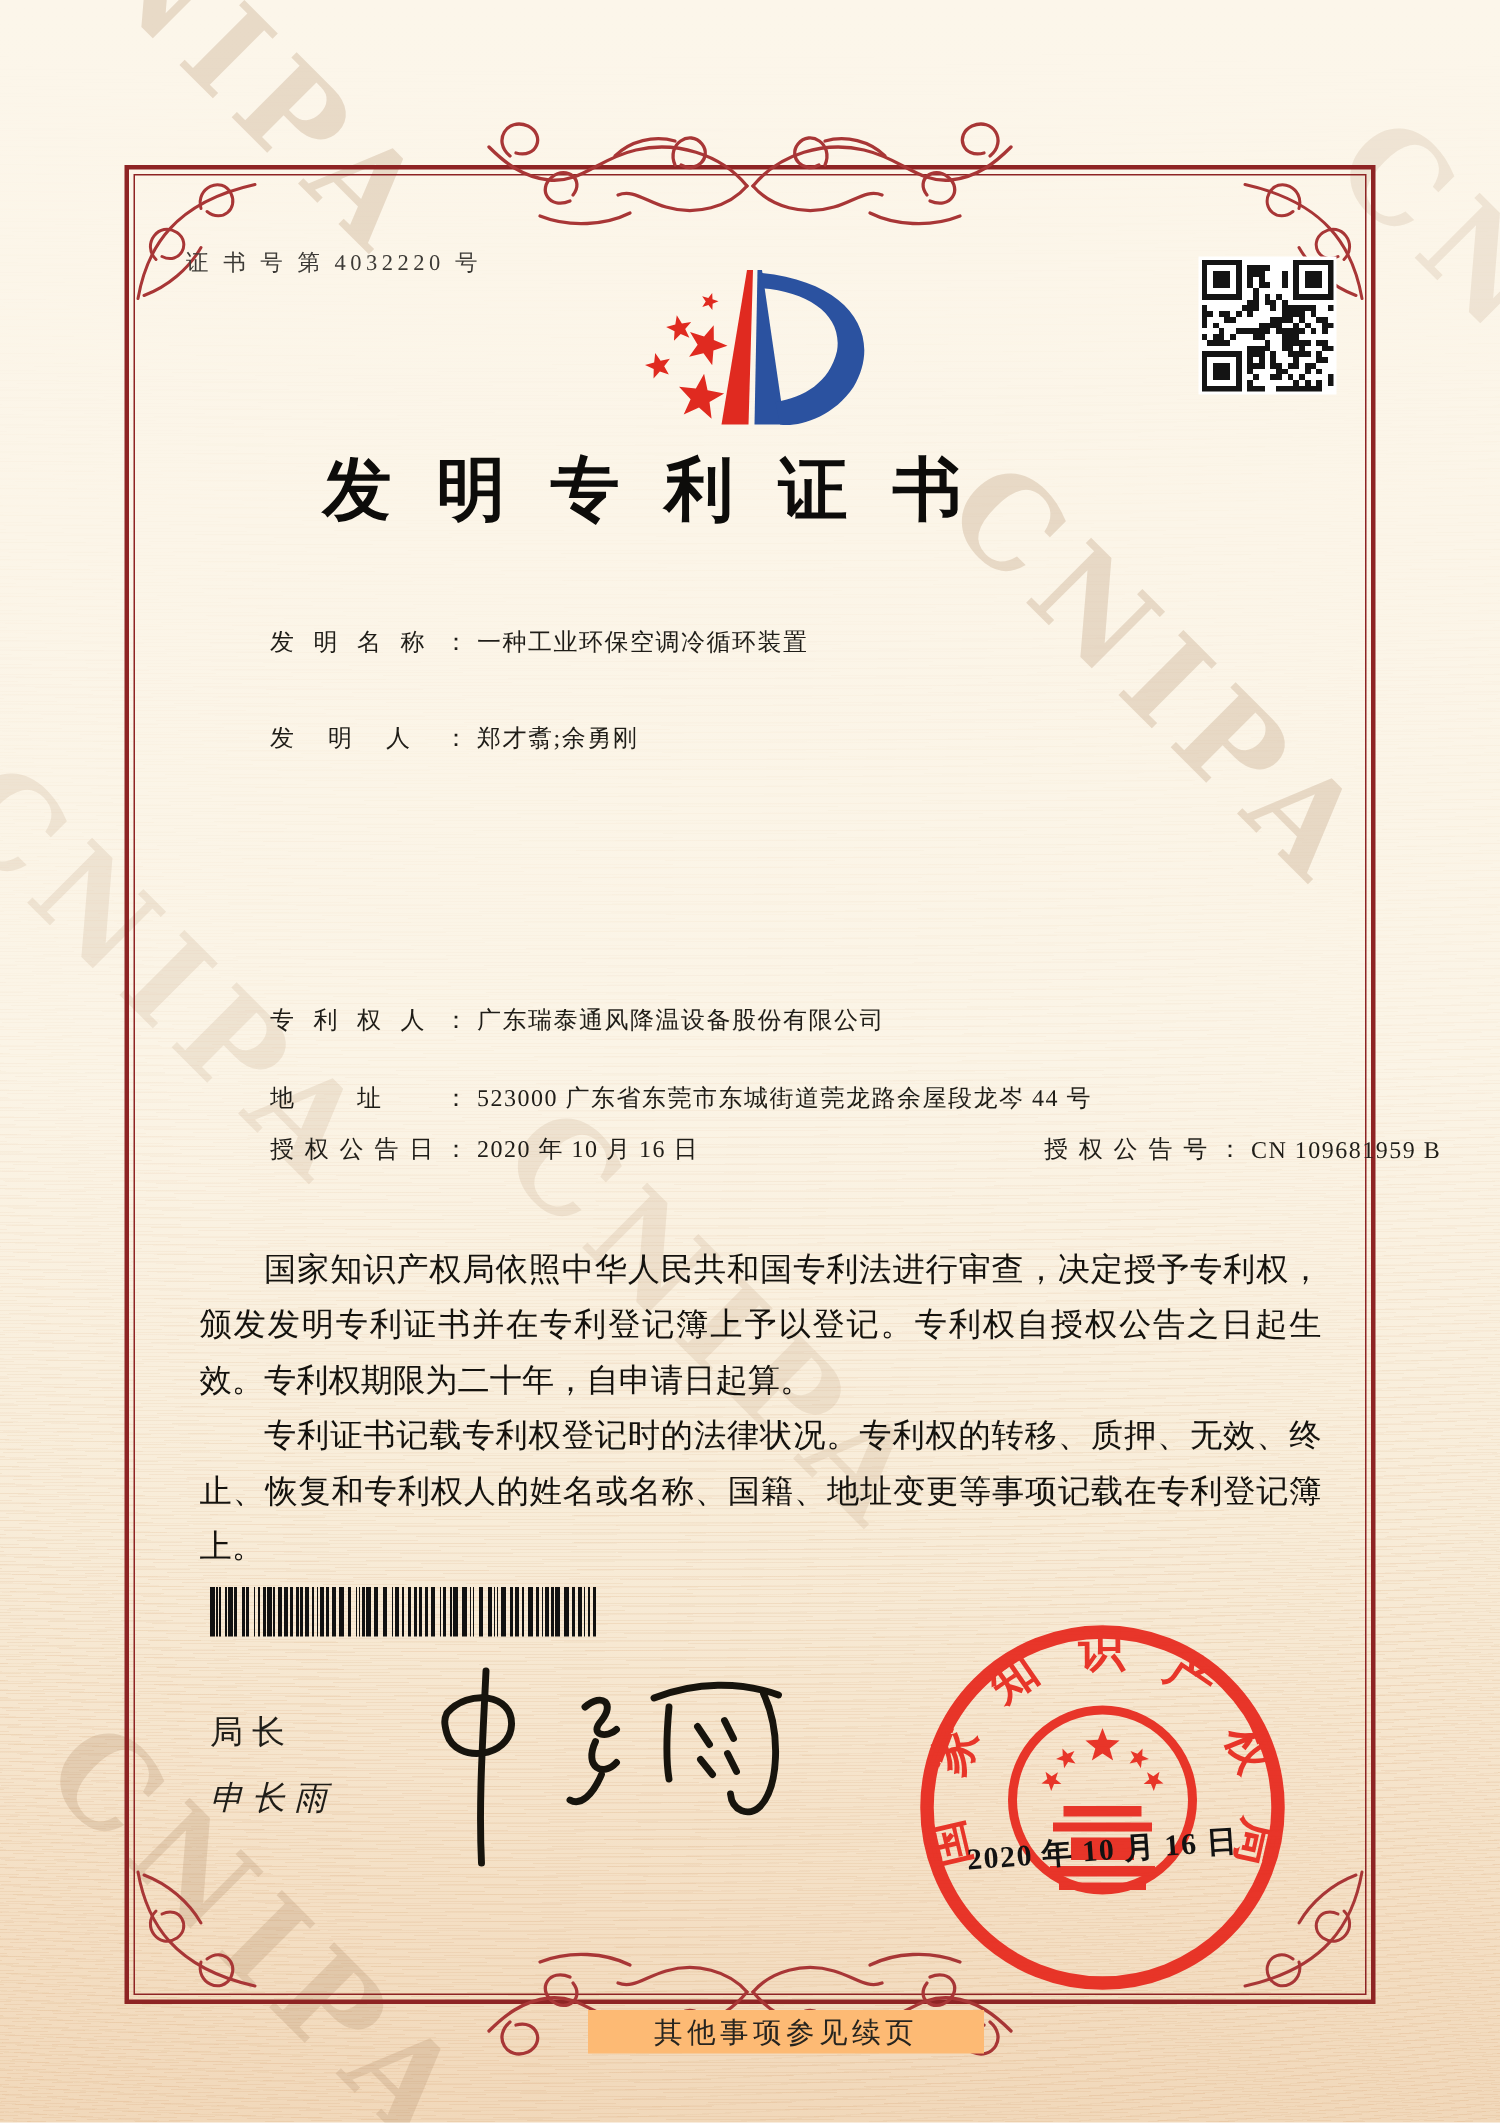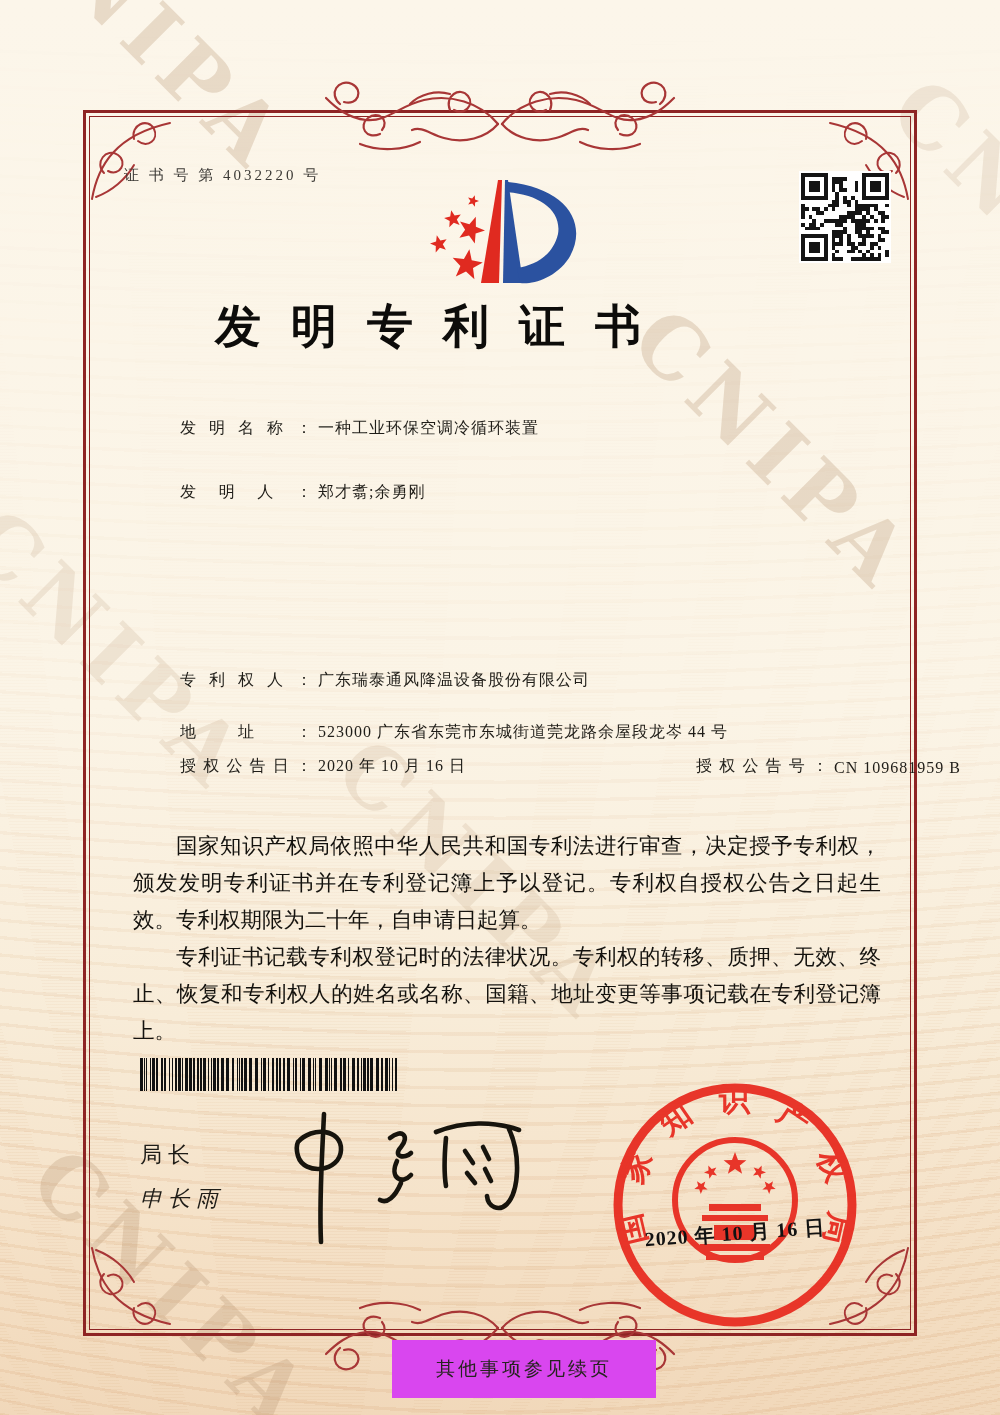--- a/index.html
+++ b/index.html
@@ -43,21 +43,21 @@
   .paras p{text-indent:2em;}
   .barcode{position:absolute;left:140px;top:1058px;}
   .director-title{position:absolute;left:140px;top:1140px;font-size:22px;letter-spacing:6px;}
   .director-name{position:absolute;left:140px;top:1184px;font-size:22px;letter-spacing:6px;font-style:italic;}
   .sig{position:absolute;left:268px;top:1098px;z-index:3;}
   .seal{position:absolute;left:606px;top:1076px;width:258px;height:258px;z-index:4;}
   .seal-date{position:absolute;left:612px;top:1220px;width:246px;text-align:center;z-index:4;
              font-size:20px;font-weight:bold;color:#121212;transform:rotate(-4deg);letter-spacing:1px;}
   .page-info{position:absolute;left:0;top:1288px;width:1000px;text-align:center;font-size:19px;
              letter-spacing:2px;color:#2c2a26;}
-  .foot-box{position:absolute;left:392px;top:1340px;width:264px;height:58px;background:#d946ef;
+  .foot-box{position:absolute;left:392px;top:1340px;width:264px;height:29px;background:#fdba74;
             z-index:5;display:flex;align-items:center;justify-content:center;
             font-size:19px;letter-spacing:3px;color:#26241f;}
 </style>
 </head>
 <body>
 
 <div class="waves"></div>
 
 <div class="wm" style="left:-30px;top:-20px;">CNIPA</div>
 <div class="wm" style="left:596px;top:400px;">CNIPA</div>

